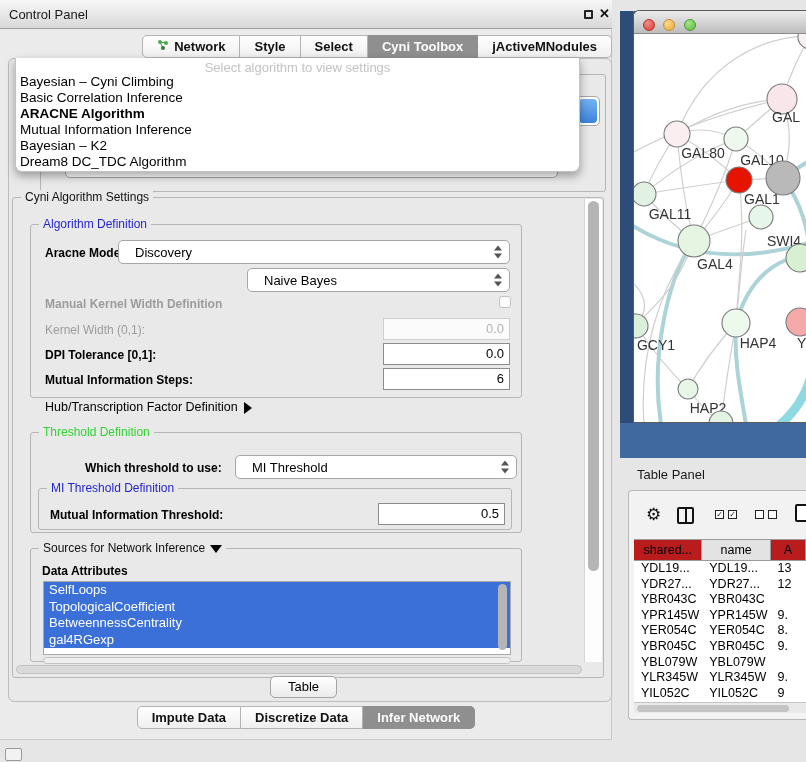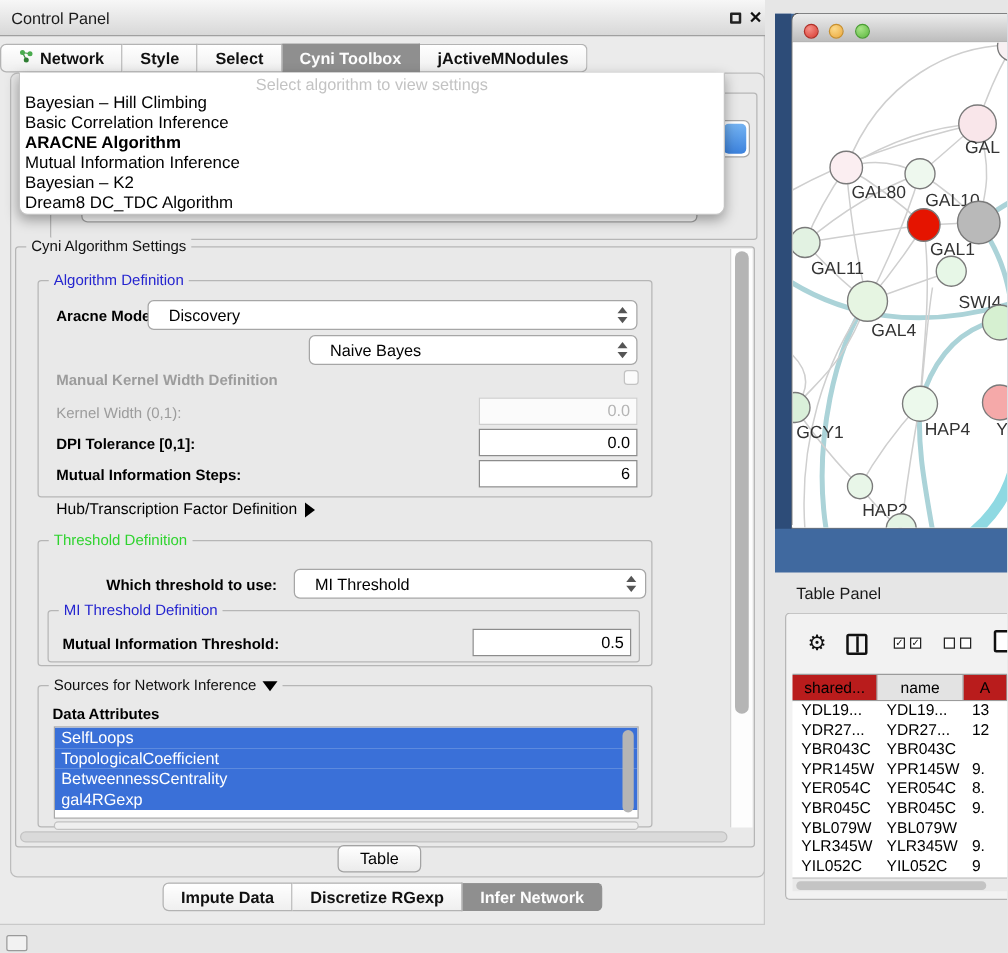--- a/index.html
+++ b/index.html
@@ -8,21 +8,21 @@
   .screen { position:relative; width:806px; height:762px; background:#e6e6e6; overflow:hidden; }
 
   
   .cpanel { position:absolute; left:0; top:0; width:612px; height:740px; background:#ebebeb; border-right:1px solid #c9c9c9; border-bottom:1px solid #c9c9c9;padding-left:32px; }
   .cp-titlebar { position:absolute; left:0; top:0; width:612px; height:29px; background:linear-gradient(#f7f7f7,#d8d8d8); border-bottom:1px solid #a0a0a0; }
   .cp-title { position:absolute; left:9px; top:7px; font-size:13px; color:#1a1a1a; }
   .cp-restore { position:absolute; left:584px; top:10px; width:9px; height:9px; border:2px solid #222; border-radius:1px; }
   .cp-close { position:absolute; left:599px; top:6px; font-size:13px; font-weight:bold; color:#111; }
 
   
-  .tabrow { position:absolute; left:0; top:35px; width:612px; display:flex; justify-content:flex-start; }
+  .tabrow { position:absolute; left:0; top:35px; width:612px; display:flex; justify-content:flex-end; }
   .tab { height:23px; line-height:21px; padding:0 14px; font-size:13px; font-weight:bold; color:#111;
          background:linear-gradient(#ffffff,#efefef); border:1px solid #b3b3b3; border-left:none; display:flex; align-items:center; gap:5px; }
   .tab:first-child { border-left:1px solid #b3b3b3; border-radius:5px 0 0 5px; }
   .tab:last-child { border-radius:0 5px 5px 0; }
   .tab.selected { background:#8f8f8f; color:#fdfdfd; border-color:#8f8f8f; }
   .tabrow2 { position:absolute; left:0; top:706px; width:612px; display:flex; justify-content:center; }
 
   
   .content { position:absolute; left:8px; top:58px; width:604px; height:644px; background:#e9e9e9; border:1px solid #bdbdbd; border-radius:6px; }
 
@@ -146,21 +146,21 @@
       <span class="spin-blue"></span>
     </div>
     <div class="combo" style="left:65px; top:148px; width:493px; height:30px; color:#c4c4c4;">
       <span>gal-filtered sif default node</span>
       <span class="spin"></span>
     </div>
 
     <div class="popup" style="top:58px;">
       <div class="pop-hint">Select algorithm to view settings</div>
       <div id="popup-items">
-          <div class="pop-item">Bayesian – Hill Climbing</div>
+          <div class="pop-item">Bayesian – Cyni Climbing</div>
           <div class="pop-item">Basic Correlation Inference</div>
           <div class="pop-item bold">ARACNE Algorithm</div>
           <div class="pop-item">Mutual Information Inference</div>
           <div class="pop-item">Bayesian – K2</div>
           <div class="pop-item">Dream8 DC_TDC Algorithm</div>
         </div>
     </div>
 
     <div class="group" style="left:12px; top:197px; width:592px; height:481px;">
       <span class="gtitle">Cyni Algorithm Settings</span>
@@ -222,21 +222,21 @@
     <div class="vsb-thumb" style="left:498px; top:584px; width:9px; height:66px;"></div>
     <div class="hsb-thumb" style="left:43px; top:657px; width:468px; height:7px; background:#efefef;"></div>
 
     <div class="btn" style="left:270px; top:676px; width:67px; height:22px; line-height:20px;">Table</div>
 
     <div class="tabrow2" id="bottom-tabs">
         <div class="tab">
           <span>Impute Data</span>
         </div>
         <div class="tab">
-          <span>Discretize RGexp</span>
+          <span>Discretize Data</span>
         </div>
         <div class="tab selected">
           <span>Infer Network</span>
         </div>
       </div>
   </div>
 
   <div class="desktop">
     <div class="desktop-strip"></div>
   </div>

